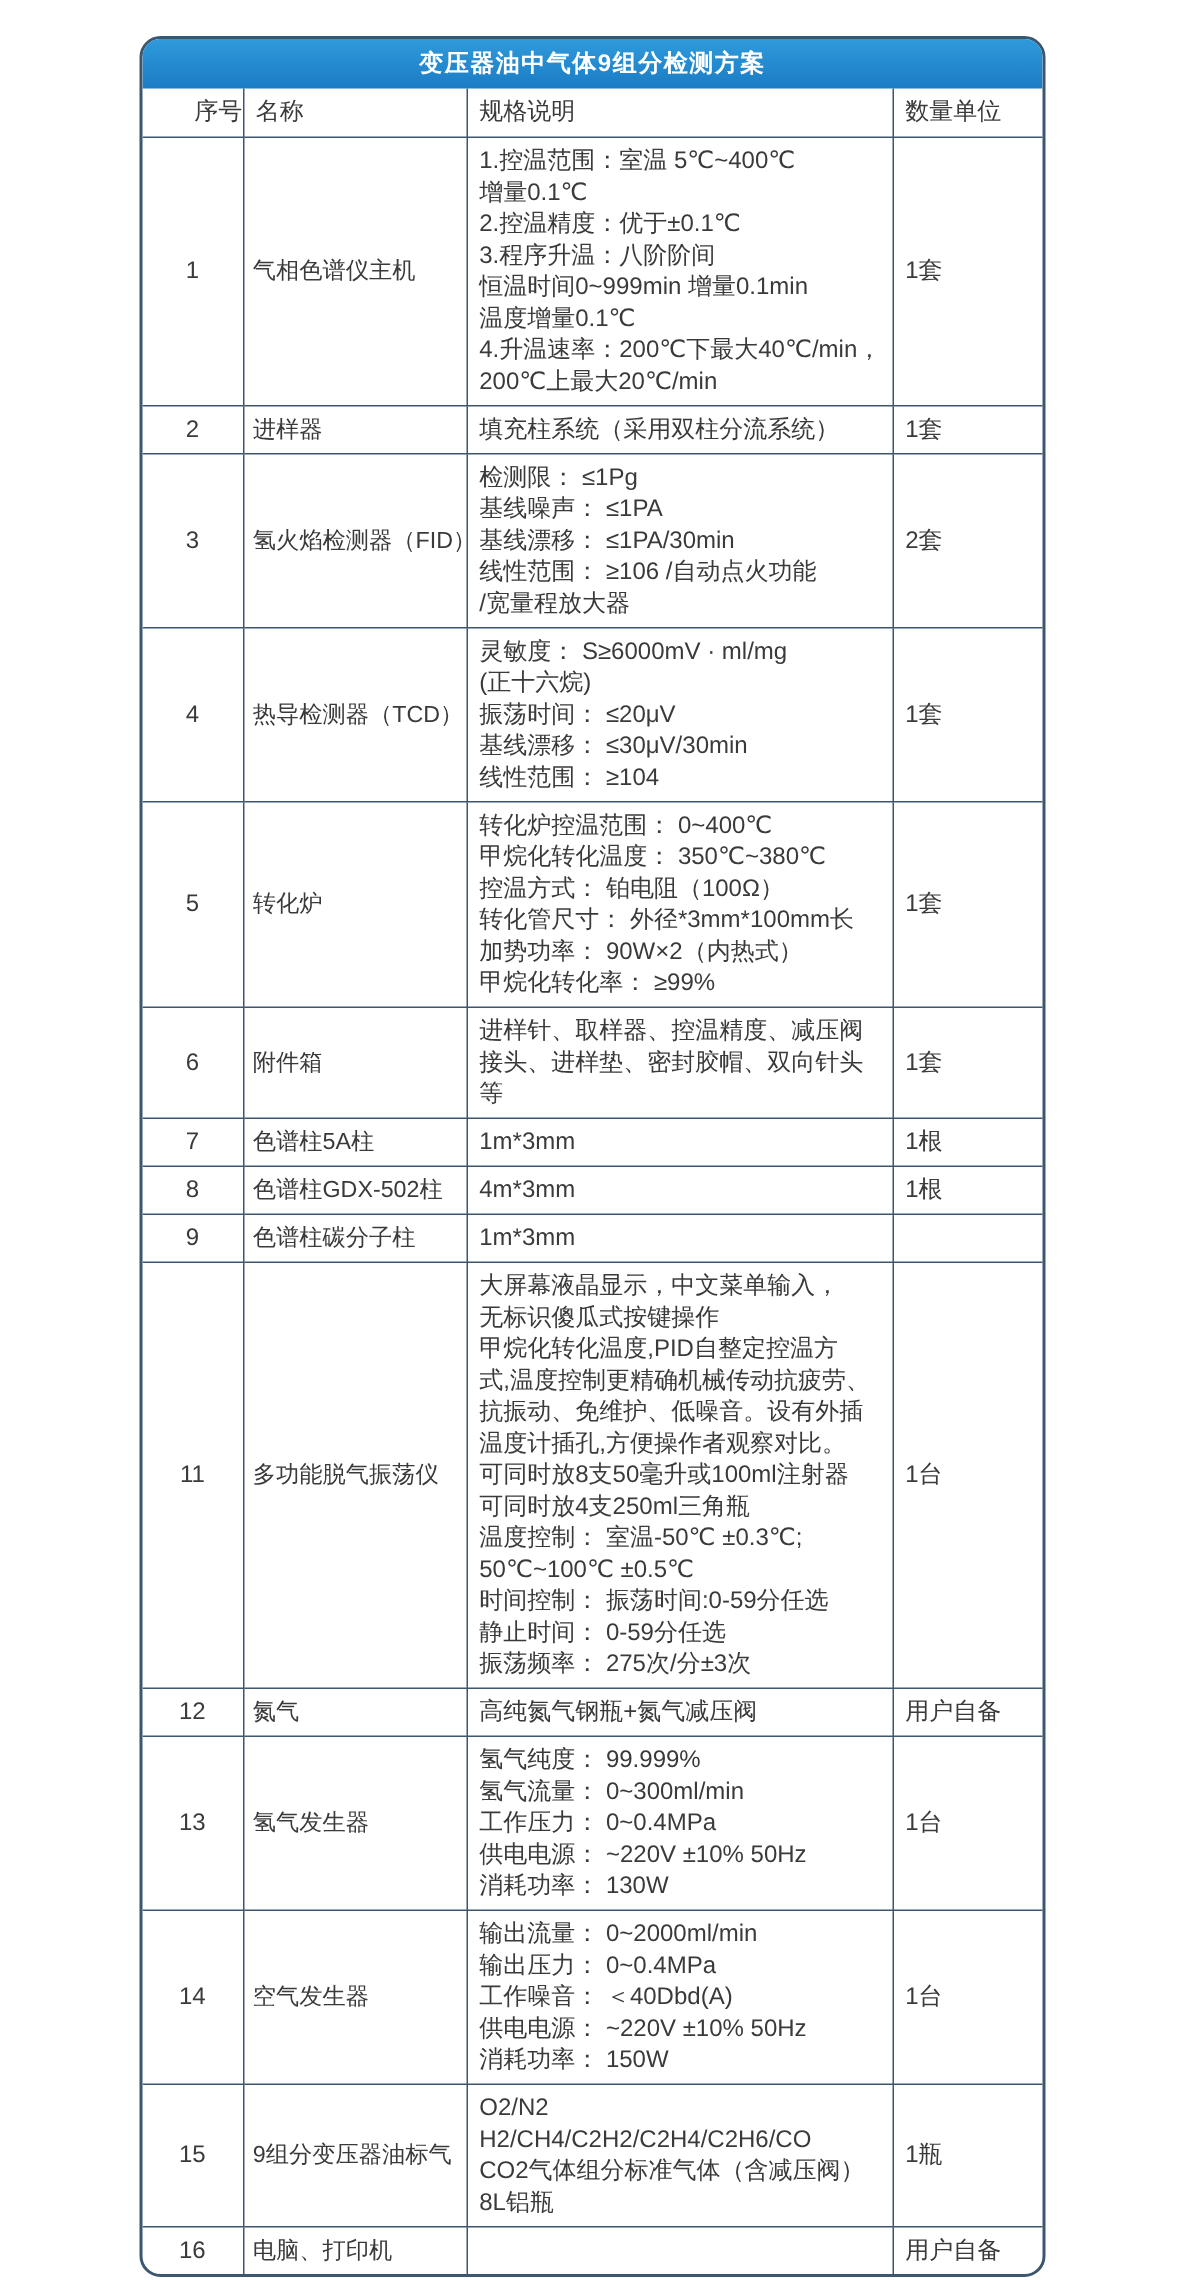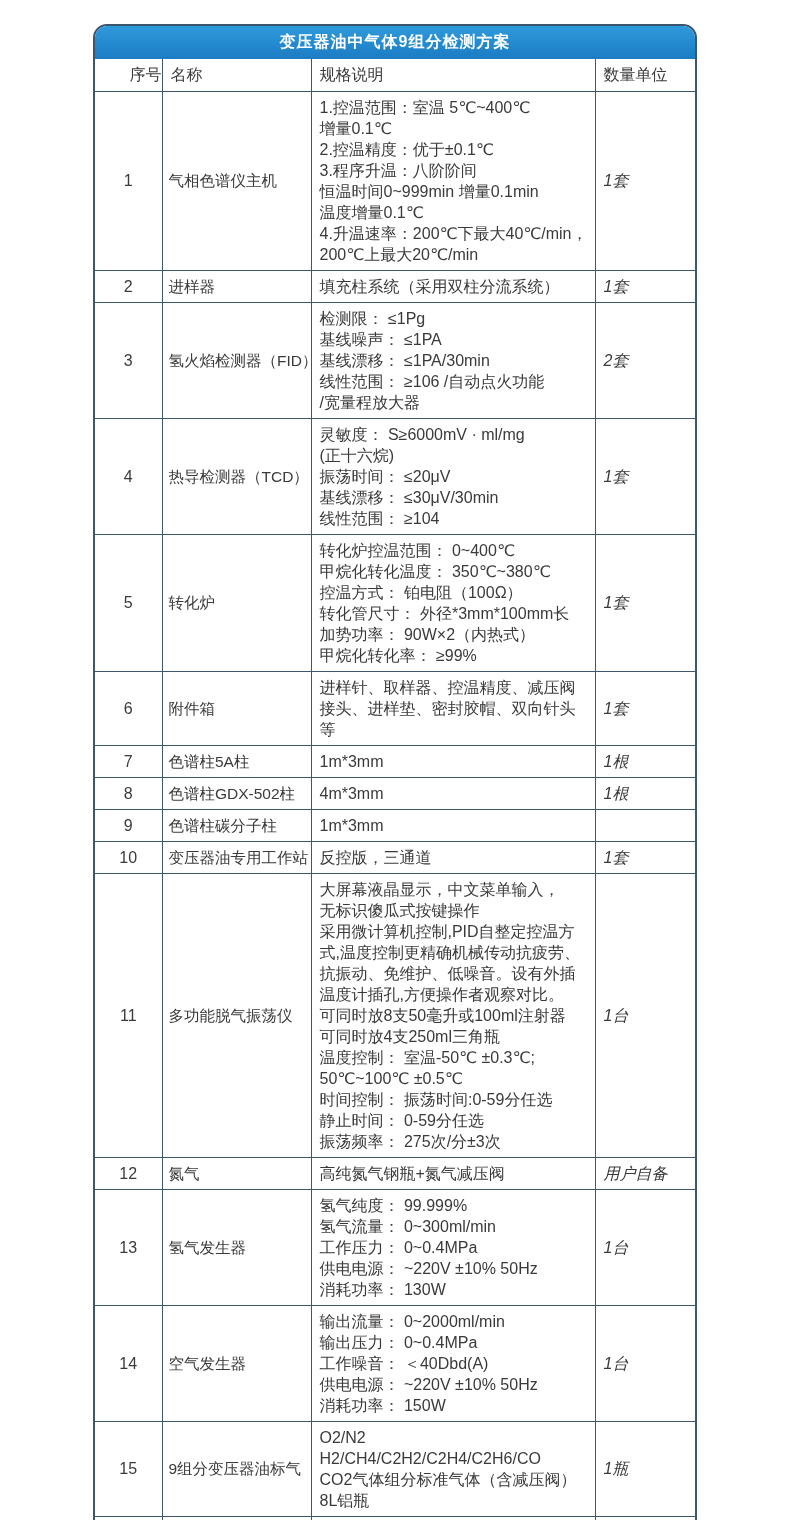--- a/index.html
+++ b/index.html
@@ -42,21 +42,21 @@
   .tbl th:last-child,.tbl td:last-child{border-right:none;}
   .tbl thead th{border-top:none;}
   .tbl tbody tr:last-child td{border-bottom:none;}
   .tbl thead th{
     height:32px;font-weight:500;text-align:left;padding:0 0 0 8px;
   }
   .tbl thead th.h-no{text-align:right;padding:0;}
   td.c-no{width:67px;text-align:center;padding:5px 0;}
   td.c-name{width:149px;padding:5px 2px 5px 6px;font-size:15.5px;white-space:nowrap;}
   td.c-spec{width:284px;padding:5px 4px 5px 8px;}
-  td.c-qty{width:104px;padding:5px 2px 5px 8px;font-style:italic;}
+  td.c-qty{width:104px;padding:5px 2px 5px 8px;}
   .spec-line{min-height:21px;}
 </style>
 </head>
 <body>
 
 <div class="card">
   <div class="titlebar">变压器油中气体9组分检测方案</div>
   <table class="tbl">
     <colgroup>
       <col style="width:67px">
@@ -159,34 +159,26 @@
   </tr>
         <tr>
     <td class="c-no">9</td>
     <td class="c-name">色谱柱碳分子柱</td>
     <td class="c-spec">
             <div class="spec-line">1m*3mm</div>
           </td>
     <td class="c-qty"></td>
   </tr>
         <tr>
-    <td class="c-no">10</td>
-    <td class="c-name">变压器油专用工作站</td>
-    <td class="c-spec">
-            <div class="spec-line">反控版，三通道</div>
-          </td>
-    <td class="c-qty">1套</td>
-  </tr>
-        <tr>
     <td class="c-no">11</td>
     <td class="c-name">多功能脱气振荡仪</td>
     <td class="c-spec">
             <div class="spec-line">大屏幕液晶显示，中文菜单输入，</div>
             <div class="spec-line">无标识傻瓜式按键操作</div>
-            <div class="spec-line">采用微计算机控制,PID自整定控温方</div>
+            <div class="spec-line">甲烷化转化温度,PID自整定控温方</div>
             <div class="spec-line">式,温度控制更精确机械传动抗疲劳、</div>
             <div class="spec-line">抗振动、免维护、低噪音。设有外插</div>
             <div class="spec-line">温度计插孔,方便操作者观察对比。</div>
             <div class="spec-line">可同时放8支50毫升或100ml注射器</div>
             <div class="spec-line">可同时放4支250ml三角瓶</div>
             <div class="spec-line">温度控制： 室温-50℃ ±0.3℃;</div>
             <div class="spec-line"> 50℃~100℃ ±0.5℃</div>
             <div class="spec-line">时间控制： 振荡时间:0-59分任选</div>
             <div class="spec-line">静止时间： 0-59分任选</div>
             <div class="spec-line">振荡频率： 275次/分±3次</div>

